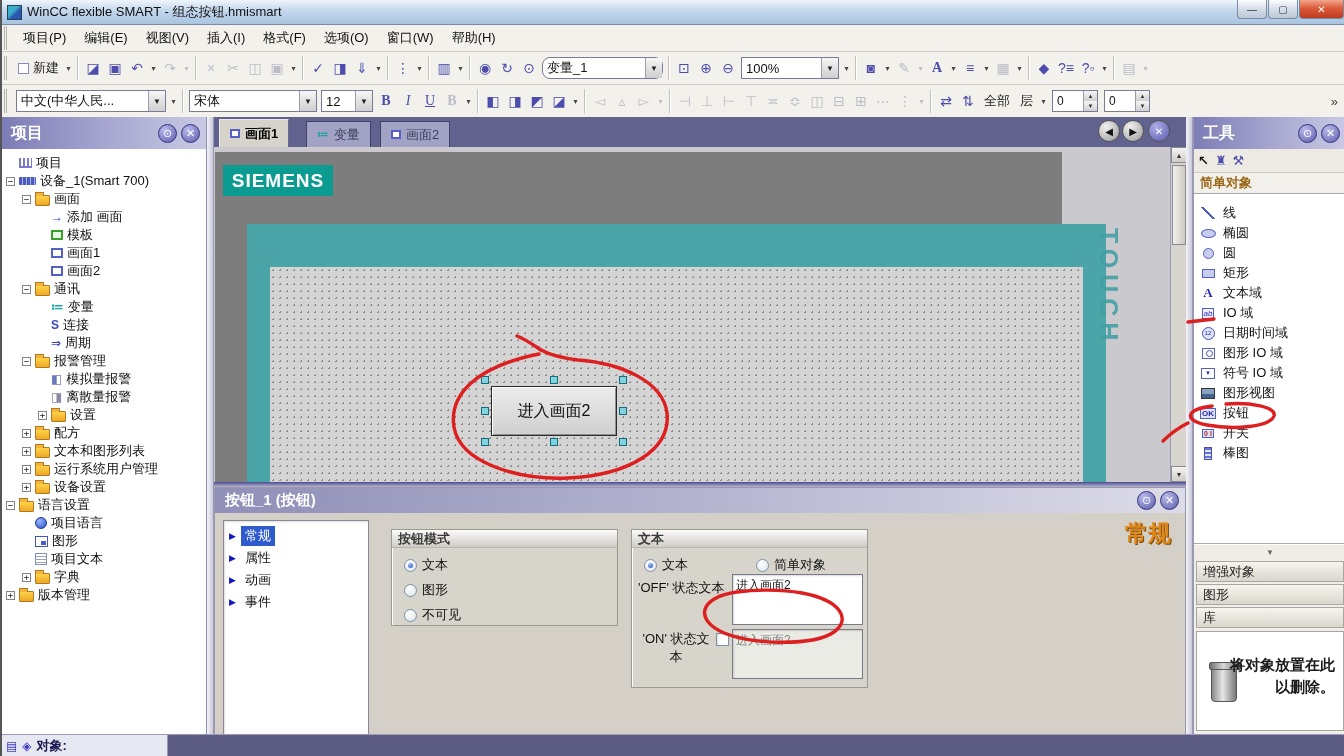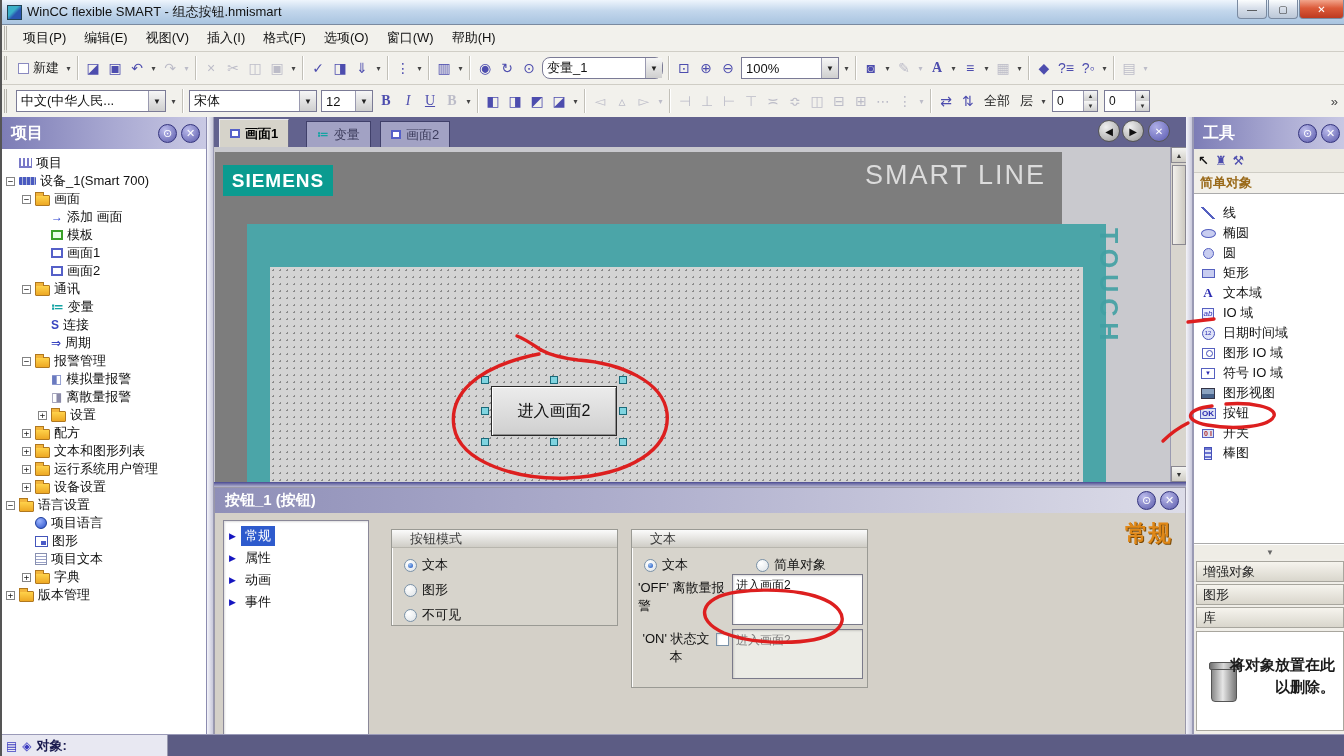--- a/index.html
+++ b/index.html
@@ -133,21 +133,21 @@
     border:1px solid #8a8898;box-shadow:inset 1px 1px 2px #00000022;font-size:13px;padding-top:4px;}
   .pnav{display:flex;align-items:center;height:22px;padding-left:5px;}
   .pnav .arr{color:#1515c0;font-size:9px;margin-right:5px;}
   .pnav .lbl{padding:1px 4px;}
   .pnav.sel .lbl{background:#2e5bcd;color:#fff;}
   #cornerlabel{position:absolute;right:14px;top:30px;font-size:23px;font-weight:bold;color:#e08818;
     text-shadow:1px 1px 0 #7a4a08;}
   .group{position:absolute;background:#d7d4cc;border:1px solid #9a9a94;
     box-shadow:inset 1px 1px 0 #ffffff;}
   .ghead{height:18px;background:linear-gradient(#fbfbfb,#cfcdc6);border-bottom:1px solid #b8b6ae;
-    font-weight:normal;font-size:13px;color:#3a3a3a;display:flex;align-items:center;padding-left:18px;}
+    font-weight:bold;font-size:13px;color:#3a3a3a;display:flex;align-items:center;padding-left:6px;}
   #gmode{left:176px;top:41px;width:227px;height:97px;}
   #gtext{left:416px;top:41px;width:237px;height:159px;}
   .radio{width:13px;height:13px;border-radius:50%;border:1px solid #7a92a8;flex:none;
     background:radial-gradient(circle at 35% 30%,#fff,#dde2e6);position:relative;display:inline-block;}
   .radio.sel::after{content:"";position:absolute;inset:3px;border-radius:50%;
     background:radial-gradient(circle at 35% 30%,#9ec2f0,#1a52c0);}
   .optrow{position:absolute;left:12px;display:flex;align-items:center;font-size:13px;gap:5px;}
   .chk{width:13px;height:13px;background:#fff;border:1px solid #7a92a8;
     box-shadow:inset 1px 1px 2px #0002;position:absolute;}
   .pin{position:absolute;font-size:13px;}
@@ -547,21 +547,20 @@
         </div>
         <div class="tab" style="left: 166px;">
           <span class="tabicon"></span>
           <span>画面2</span>
         </div>
       </div>
 
     <div id="viewport">
       <div id="bezel">
         <div id="siemens">SIEMENS</div>
-        <div id="smartline">SMART LINE</div>
         <div id="tealframe"></div>
         <div id="dots"></div>
         <div id="touch">TOUCH</div>
       </div>
       <div class="selbox" id="selbox">
         <div class="hmi-btn">进入画面2</div>
       <span class="handle" style="left: -4px; top: -4px;"></span>
           <span class="handle" style="left: 65px; top: -4px;"></span>
           <span class="handle" style="left: 134px; top: -4px;"></span>
           <span class="handle" style="left: -4px; top: 27px;"></span>
@@ -626,21 +625,21 @@
       <div class="group" id="gtext">
         <div class="ghead">文本</div>
         <div class="optrow" style="top:26px">
           <span class="radio sel"></span>
           <span>文本</span>
         </div>
         <div class="optrow" style="top:26px;left:124px">
           <span class="radio"></span>
           <span>简单对象</span>
         </div>
-        <div class="pin" style="left:6px;top:49px;width:94px">'OFF' 离散量报警</div>
+        <div class="pin" style="left:6px;top:49px;width:94px">'OFF' 状态文本</div>
         <div class="pinput" style="left:100px;top:44px;width:131px;height:51px">进入画面2</div>
         <div class="pin" style="left:6px;top:100px;width:76px;text-align:center">'ON' 状态文本</div>
         <div class="chk" style="left:84px;top:103px"></div>
         <div class="pinput dis" style="left:100px;top:99px;width:131px;height:50px">进入画面2</div>
       </div>
     </div>
   </div>
   <div id="vsplit2"></div>
 
   <div id="toolspanel">

